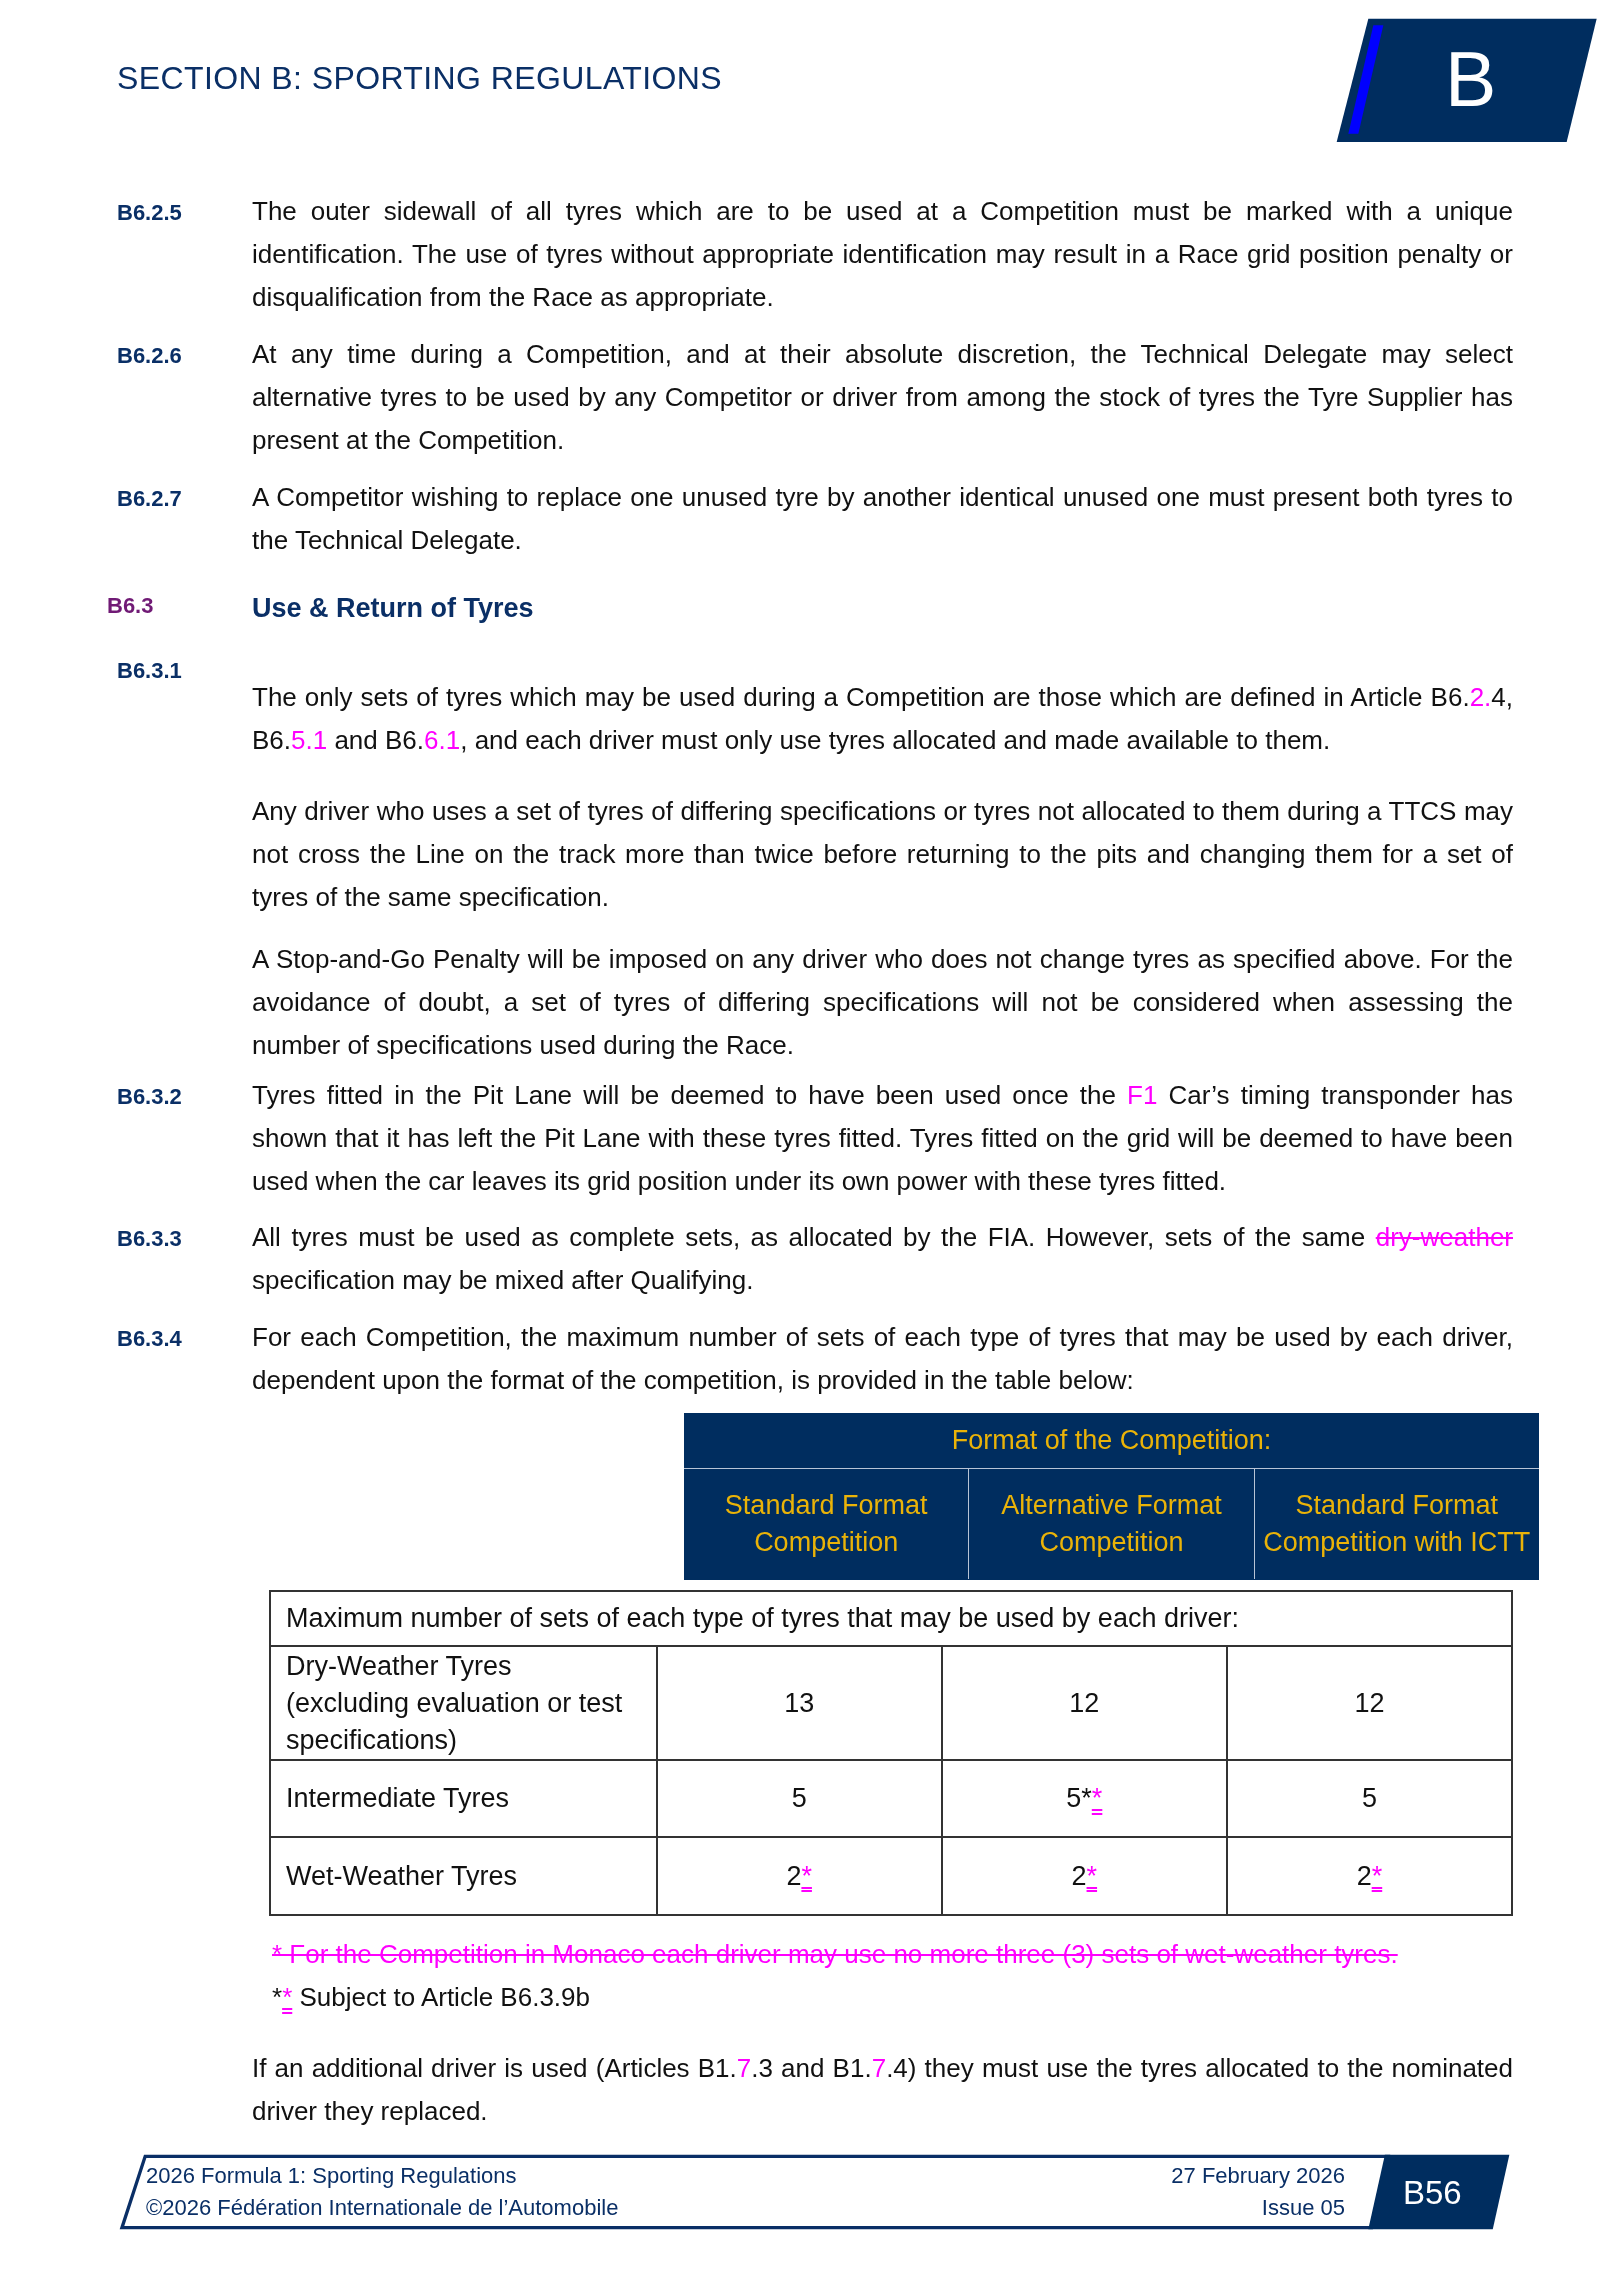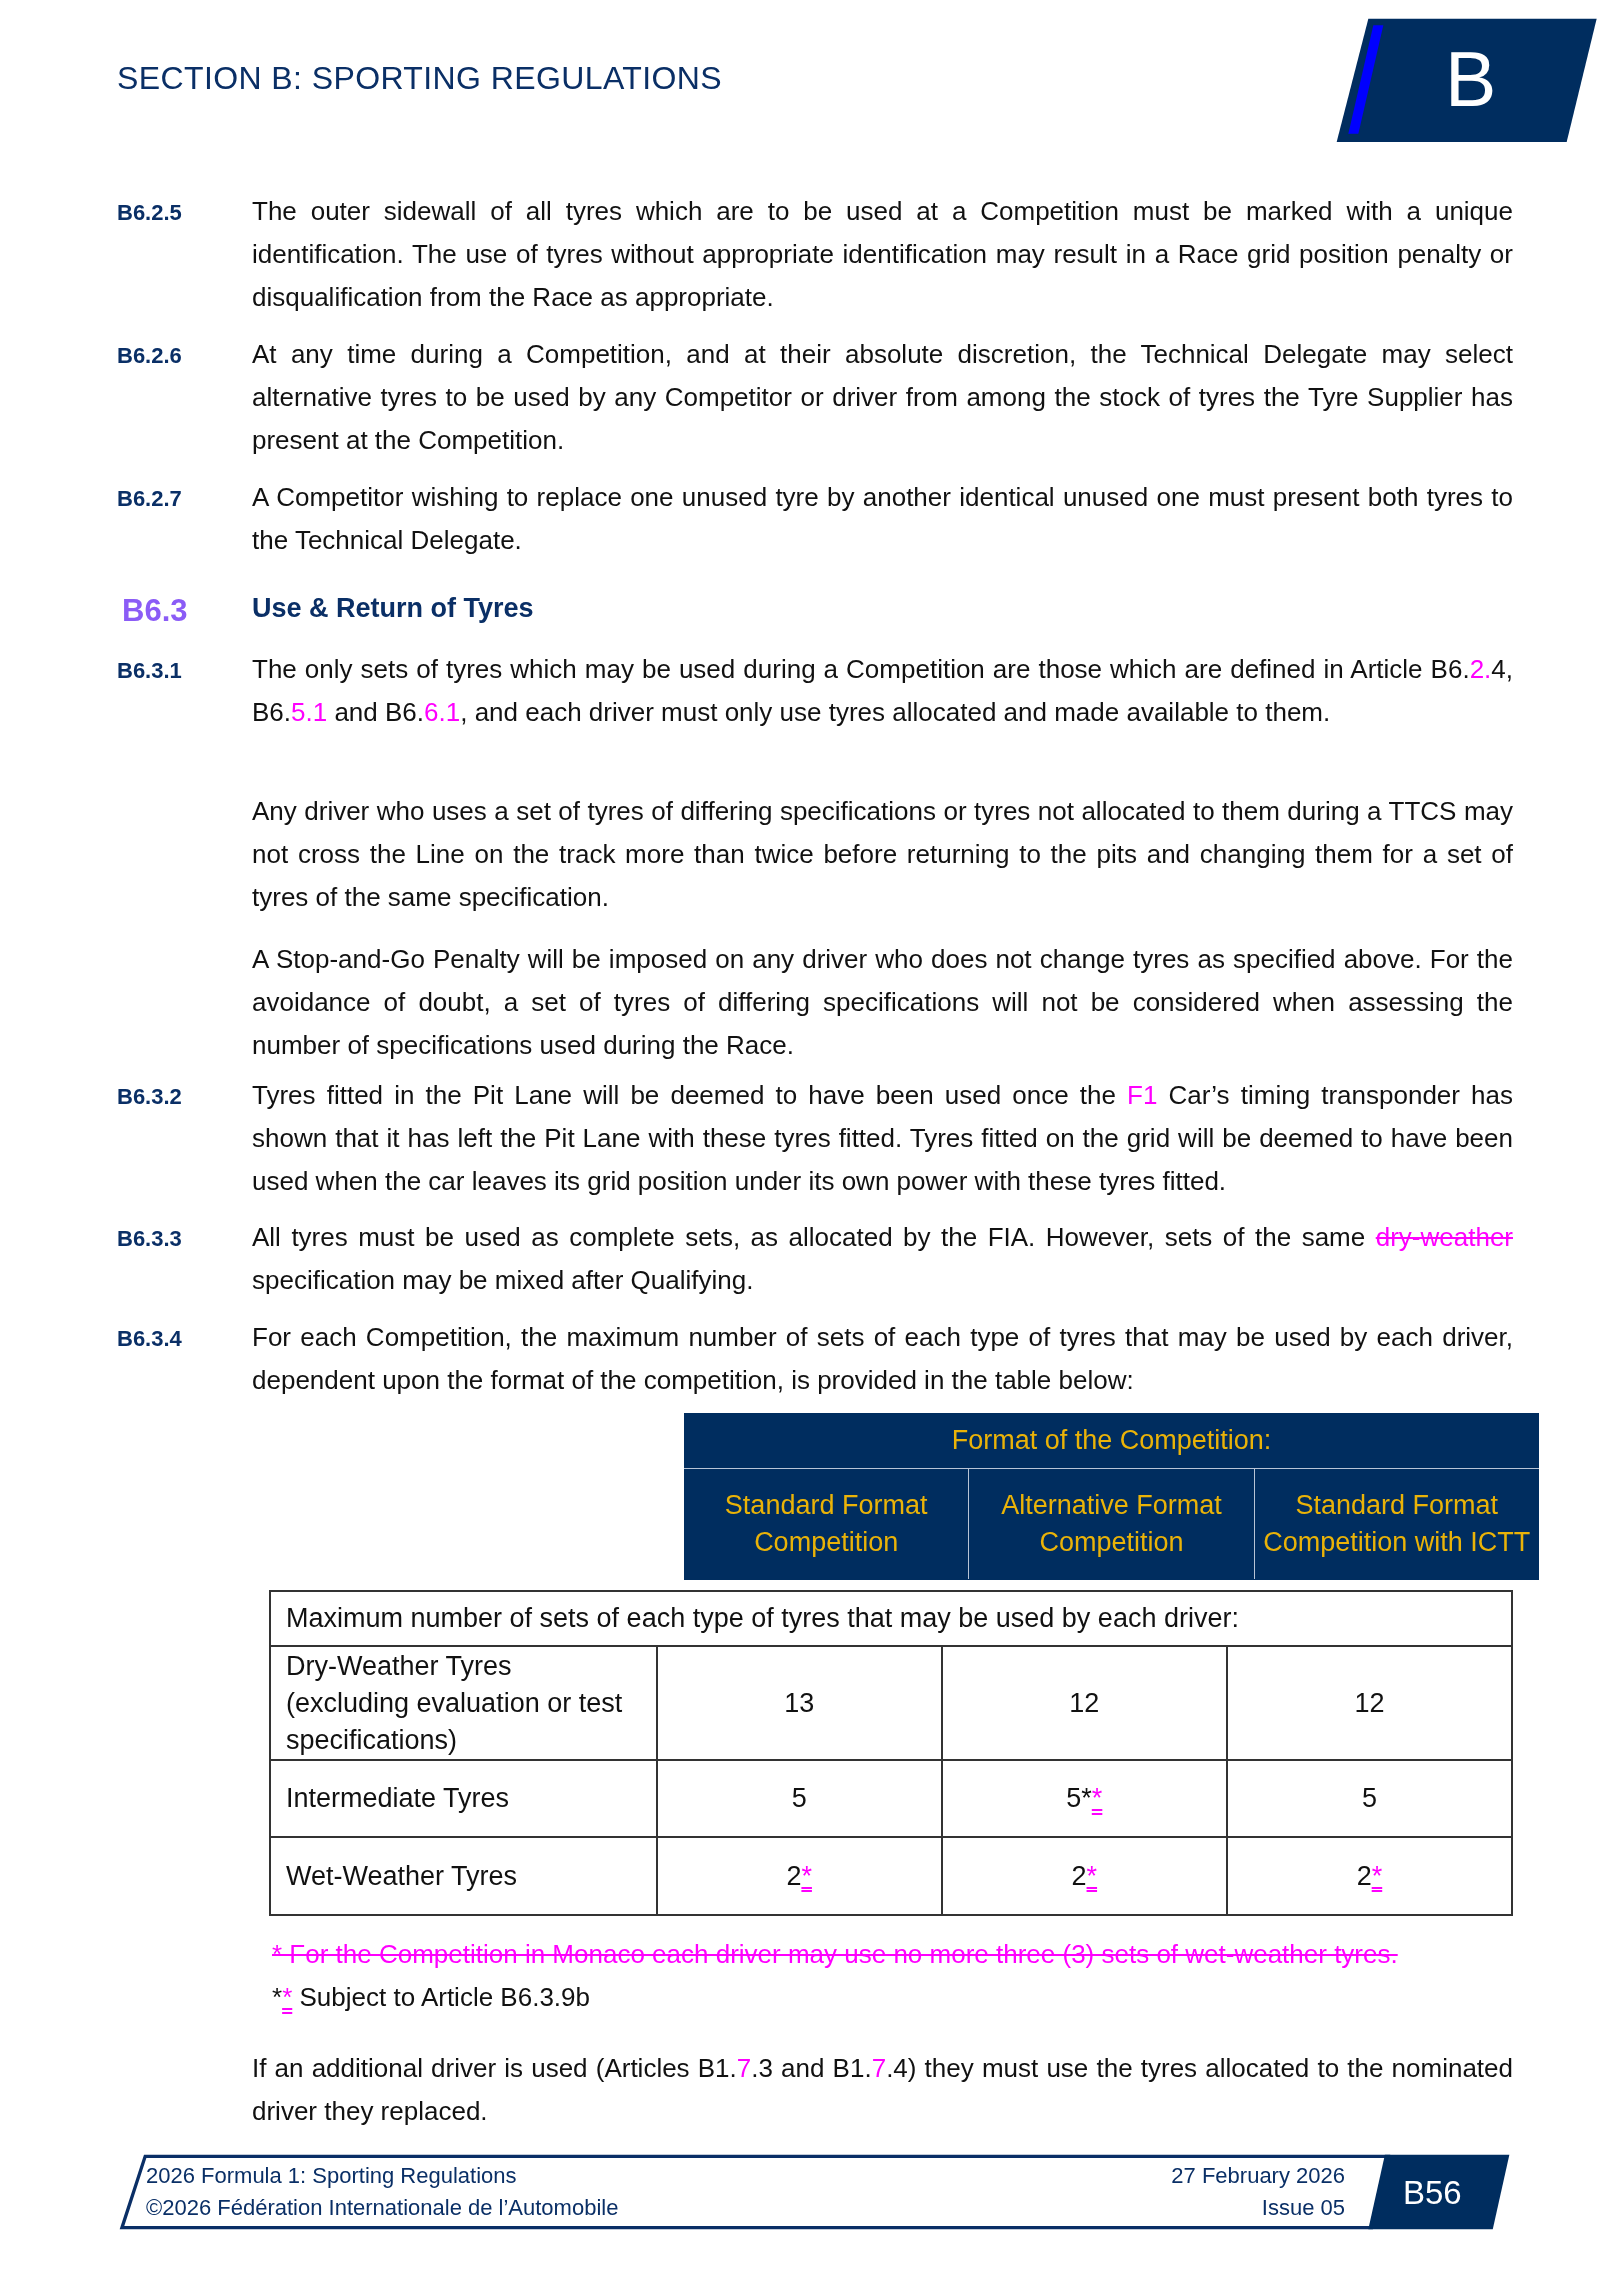--- a/index.html
+++ b/index.html
@@ -3,21 +3,21 @@
 <meta charset="utf-8">
 <style>
   html, body { margin:0; padding:0; background:#ffffff; }
   body { width:1622px; height:2295px; position:relative; overflow:hidden;
          font-family:"Liberation Sans", sans-serif; color:#111; }
   #header-title { position:absolute; left:117px; top:60px; font-size:32px; color:#0a2f66; letter-spacing:0.4px; }
   #section-badge { position:absolute; left:1333px; top:16.7px; width:264px; height:125px; }
   #section-badge svg { width:100%; height:100%; }
   .art { position:absolute; left:117px; font-size:22px; font-weight:bold; color:#0a2f66; }
   .para { position:absolute; left:252px; width:1261px; font-size:26px; line-height:43px; text-align:justify; }
-  .h3num { position:absolute; left:122px; font-size:31px; font-weight:bold; color:#8b5cf6; }
+  .h3num { position:absolute; left:107px; font-size:22px; font-weight:bold; color:#701a75; }
   .h3title { position:absolute; left:252px; font-size:27px; font-weight:bold; color:#0a2f66; }
   .mag { color:#ff00ff; }
   .strike { color:#ff00ff; text-decoration:line-through; }
   .ins { color:#ff00ff; text-decoration:underline double; }
 
   
   #tbl-head { position:absolute; left:684px; top:1413px; width:855px; height:167px; background:#002d5f; color:#eab308; }
   #tbl-head .top { height:55px; border-bottom:1.7px solid #b8c4d6; display:flex; align-items:center; justify-content:center; font-size:27px; }
   #tbl-head .cols { display:flex; height:110px; }
   #tbl-head .col { flex:1; display:flex; align-items:center; justify-content:center; text-align:center; font-size:27px; line-height:37px; border-right:1.7px solid #b8c4d6; padding:0 8.4px; }
@@ -57,21 +57,21 @@
 <div class="art" style="top:343px;">B6.2.6</div>
 <div class="para" style="top:333px;">At any time during a Competition, and at their absolute discretion, the Technical Delegate may select alternative tyres to be used by any Competitor or driver from among the stock of tyres the Tyre Supplier has present at the Competition.</div>
 
 <div class="art" style="top:486px;">B6.2.7</div>
 <div class="para" style="top:476px;">A Competitor wishing to replace one unused tyre by another identical unused one must present both tyres to the Technical Delegate.</div>
 
 <div class="h3num" style="top:593px;">B6.3</div>
 <div class="h3title" style="top:593px;">Use &amp; Return of Tyres</div>
 
 <div class="art" style="top:658px;">B6.3.1</div>
-<div class="para" style="top:648px;">
+<div class="para" style="top:676px;">
   <span>The only sets of tyres which may be used during a Competition are those which are defined in Article B6.</span><span class="mag">2.</span><span>4, B6.</span><span class="mag">5.1</span><span> and B6.</span><span class="mag">6.1</span><span>, and each driver must only use tyres allocated and made available to them.</span>
 </div>
 <div class="para" style="top:790px;">Any driver who uses a set of tyres of differing specifications or tyres not allocated to them during a TTCS may not cross the Line on the track more than twice before returning to the pits and changing them for a set of tyres of the same specification.</div>
 <div class="para" style="top:930px;margin-top:8px;">A Stop-and-Go Penalty will be imposed on any driver who does not change tyres as specified above. For the avoidance of doubt, a set of tyres of differing specifications will not be considered when assessing the number of specifications used during the Race.</div>
 
 <div class="art" style="top:1084px;">B6.3.2</div>
 <div class="para" style="top:1074px;">
   <span>Tyres fitted in the Pit Lane will be deemed to have been used once the </span><span class="mag">F1</span><span> Car’s timing transponder has shown that it has left the Pit Lane with these tyres fitted. Tyres fitted on the grid will be deemed to have been used when the car leaves its grid position under its own power with these tyres fitted.</span>
 </div>
 

